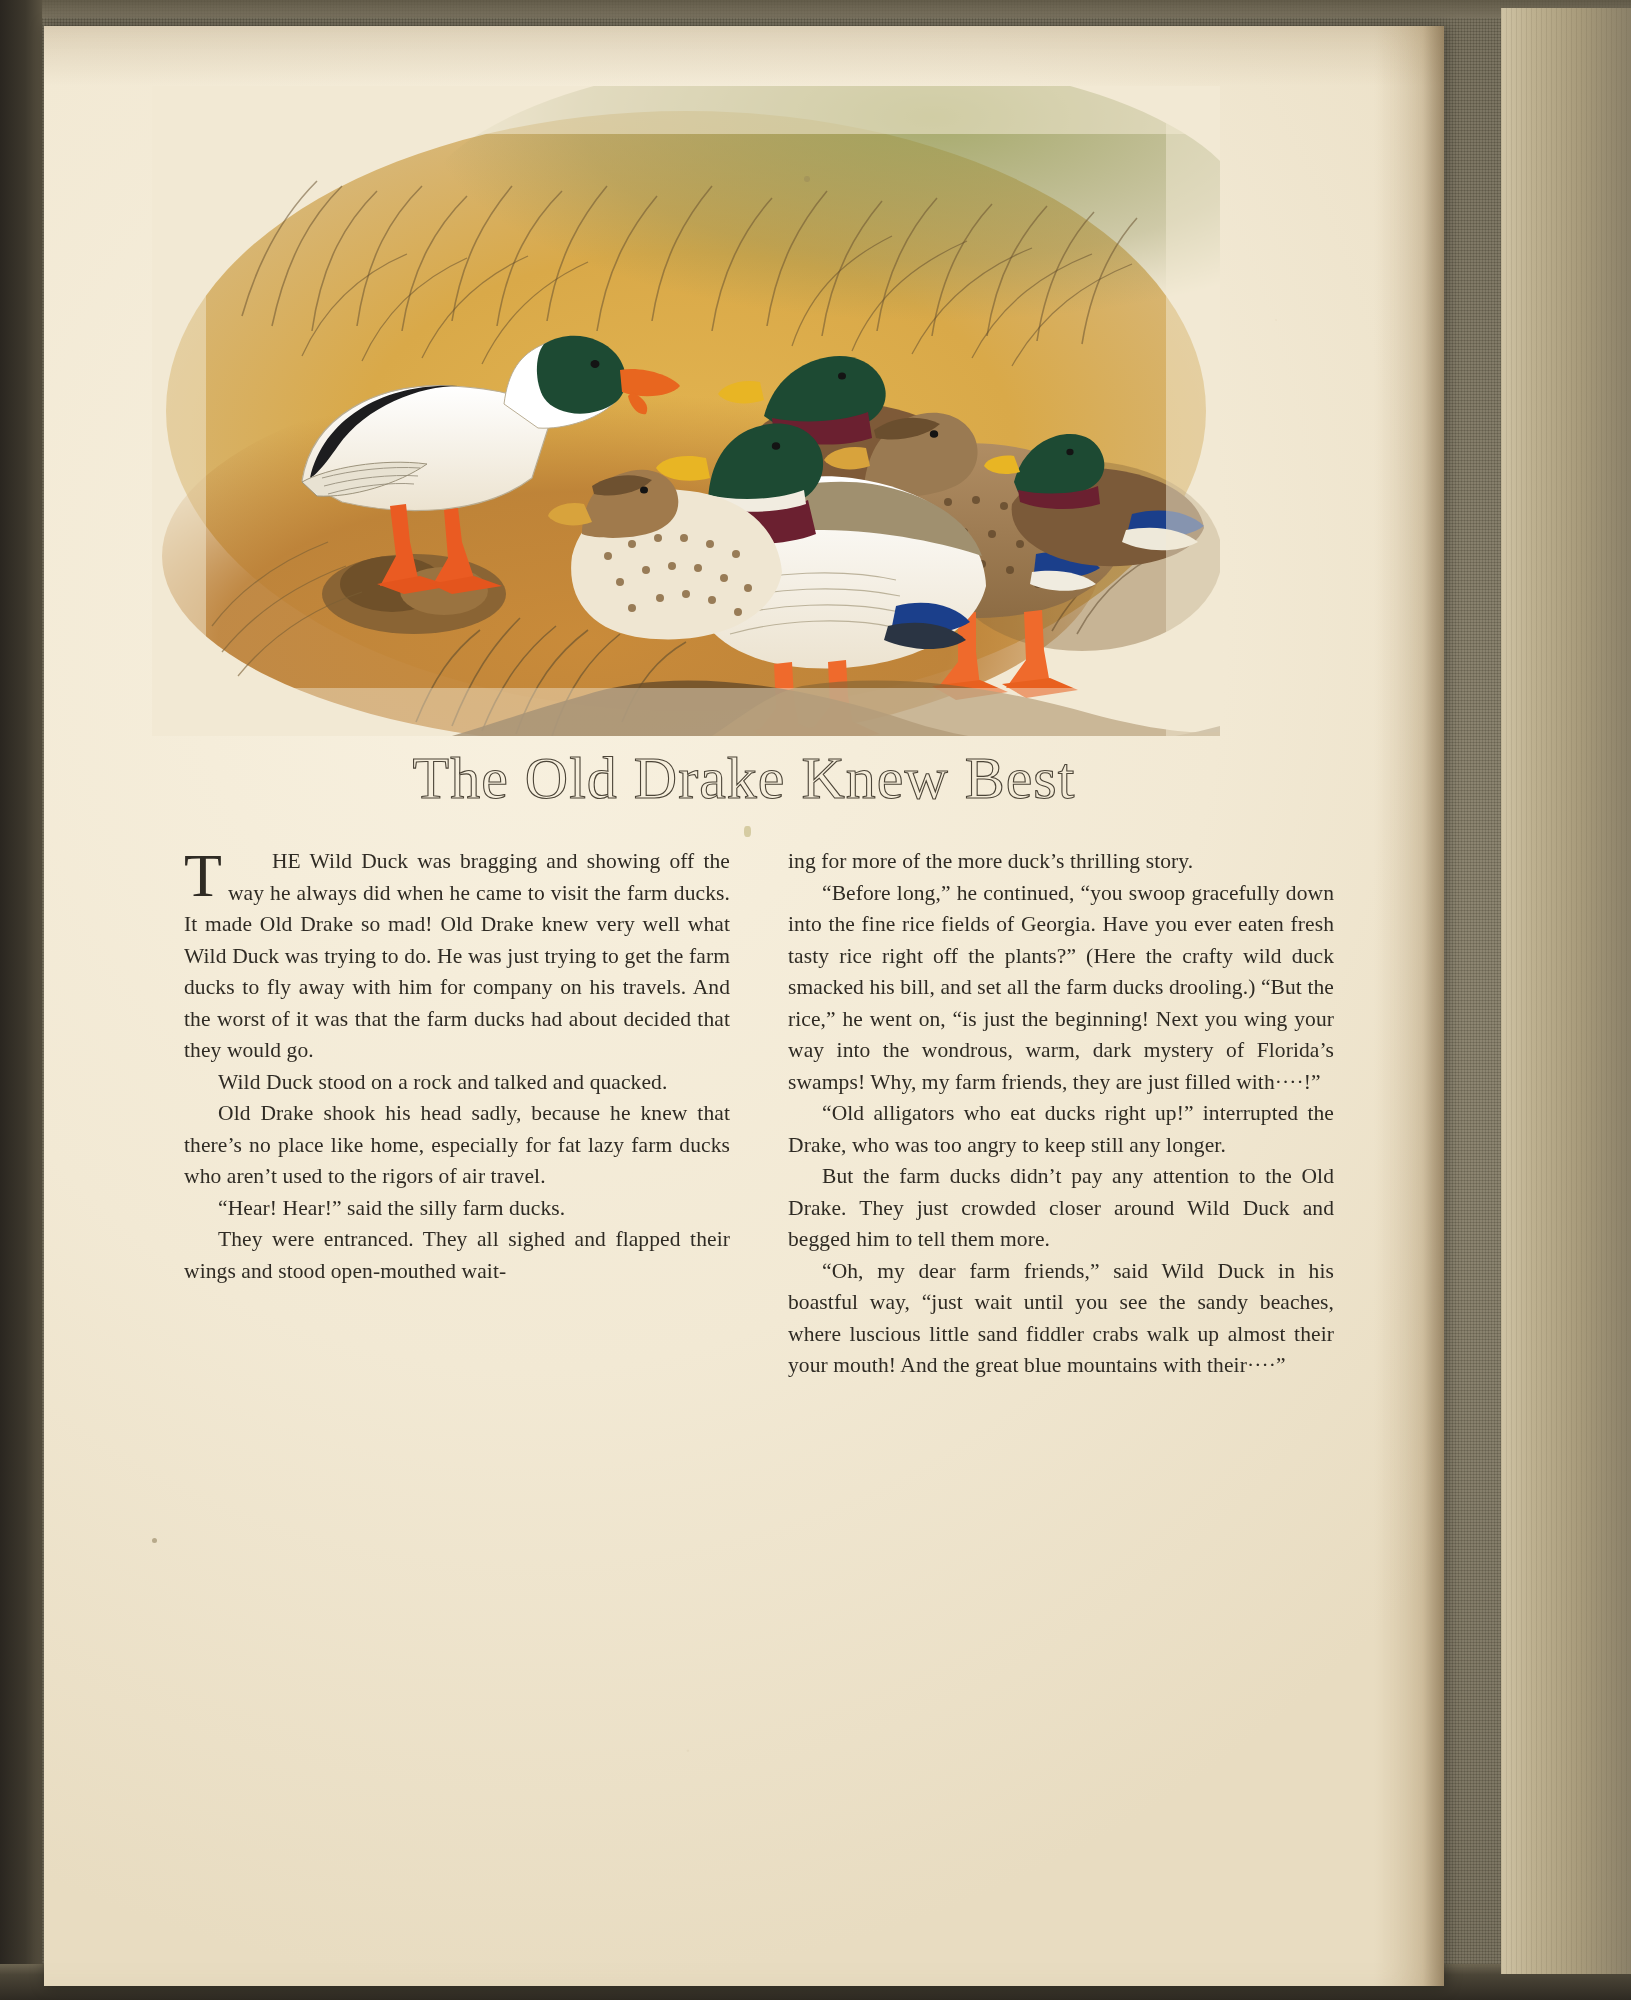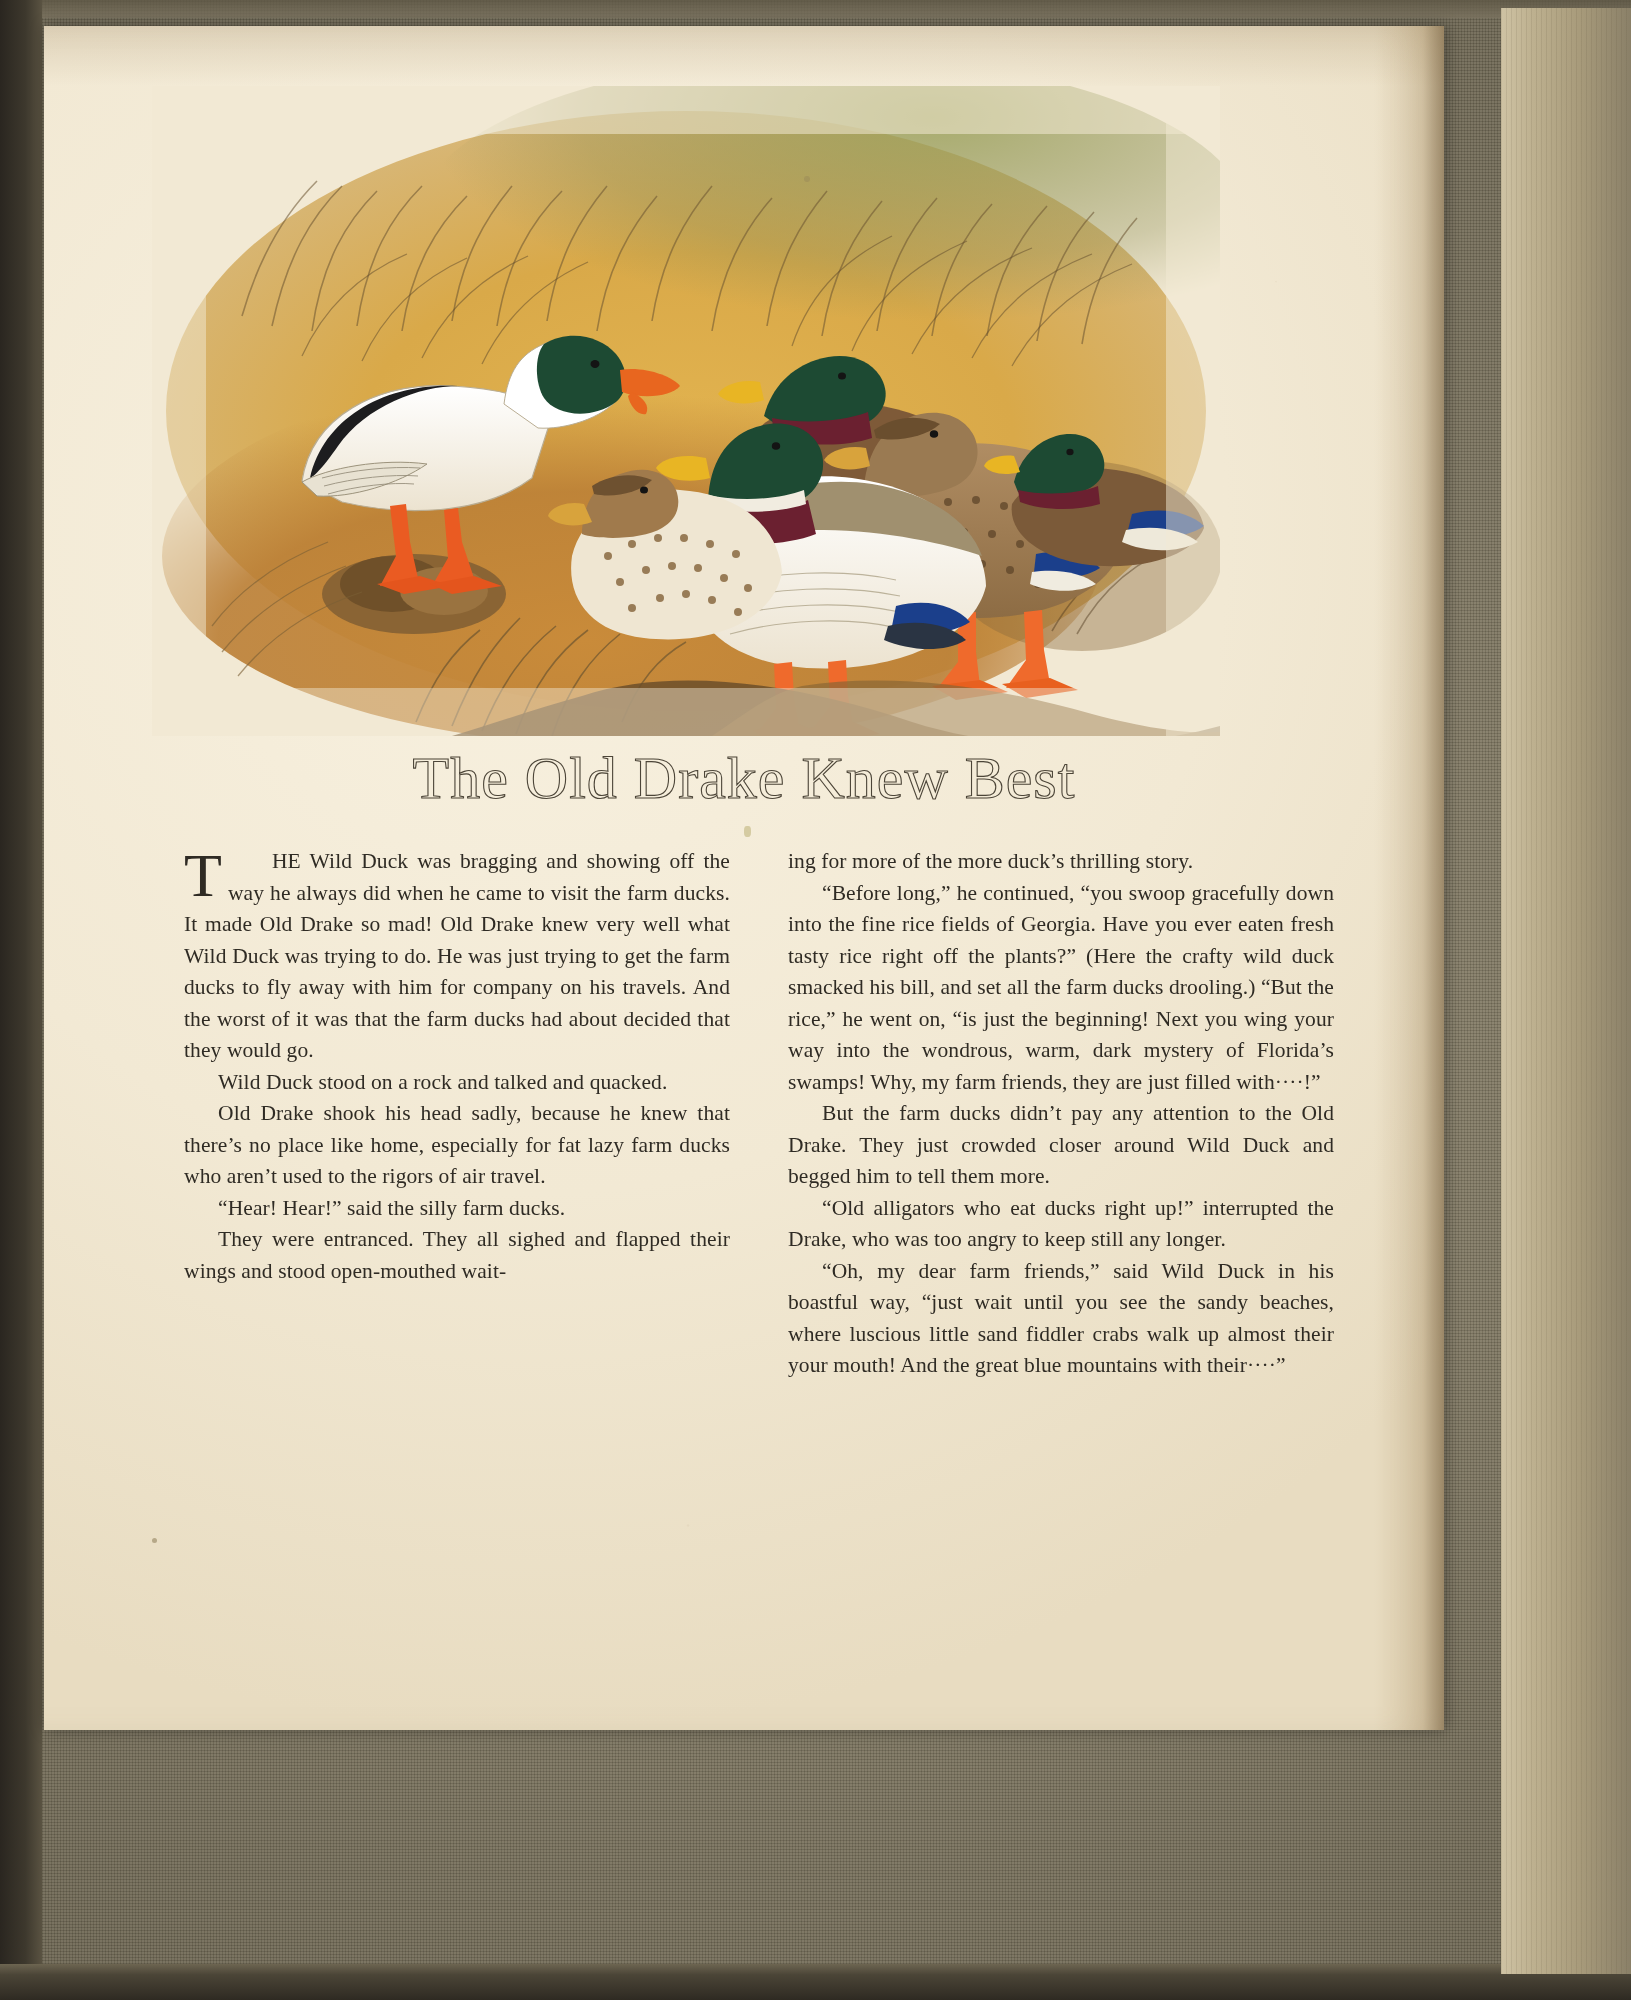--- a/index.html
+++ b/index.html
@@ -67,21 +67,21 @@
     background-image: repeating-linear-gradient(90deg, rgba(90,78,56,0.18) 0px, rgba(90,78,56,0.18) 1px, rgba(255,255,255,0.0) 1px, rgba(255,255,255,0.0) 5px);
     opacity: .7;
   }
 
   
   .leaf {
     position: absolute;
     left: 44px;
     top: 26px;
     width: 1400px;
-    height: 1704px;
+    height: 1960px;
     background: #f4ecd9;
     background-image:
       radial-gradient(90% 70% at 35% 30%, #f8f1e0 0%, #f2e9d4 55%, #e8dcc1 100%);
     box-shadow: 2px 0 14px rgba(0,0,0,0.35), inset -38px 0 48px -34px rgba(120,100,70,0.55);
     overflow: hidden;
   }
   .leaf-grain {
     position: absolute; inset: 0;
     background-image:
       radial-gradient(2px 2px at 12% 22%, rgba(150,120,80,0.12), transparent 60%),
@@ -442,22 +442,22 @@
         <p class="first"><span class="dropcap">T</span><span class="smallcaps">HE</span><span> Wild Duck was bragging and showing off the way he always did when he came to visit the farm ducks. It made Old Drake so mad! Old Drake knew very well what Wild Duck was trying to do.  He was just trying to get the farm ducks to fly away with him for company on his travels.  And the worst of it was that the farm ducks had about decided that they would go.</span></p>
         <p>Wild Duck stood on a rock and talked and quacked.</p>
         <p>Old Drake shook his head sadly, because he knew that there’s no place like home, especially for fat lazy farm ducks who aren’t used to the rigors of air travel.</p>
         <p>“Hear! Hear!” said the silly farm ducks.</p>
         <p>They were entranced.  They all sighed and flapped their wings and stood open-mouthed wait-</p>
       </div>
 
       <div class="col">
         <p class="first">ing for more of the more duck’s thrilling story.</p>
         <p>“Before long,” he continued, “you swoop gracefully down into the fine rice fields of Georgia. Have you ever eaten fresh tasty rice right off the plants?” (Here the crafty wild duck smacked his bill, and set all the farm ducks drooling.) “But the rice,” he went on, “is just the beginning! Next you wing your way into the wondrous, warm, dark mystery of Florida’s swamps! Why, my farm friends, they are just filled with····!”</p>
+        <p>“Old alligators who eat ducks right up!” interrupted the Drake, who was too angry to keep still any longer.</p>
         <p>But the farm ducks didn’t pay any attention to the Old Drake. They just crowded closer around Wild Duck and begged him to tell them more.</p>
-        <p>“Old alligators who eat ducks right up!” interrupted the Drake, who was too angry to keep still any longer.</p>
         <p>“Oh, my dear farm friends,” said Wild Duck in his boastful way, “just wait until you see the sandy beaches, where luscious little sand fiddler crabs walk up almost their your mouth! And the great blue mountains with their····”</p>
       </div>
 
     </div>
 
 
     <div class="speck" style="left:108px; top:1512px; width:5px; height:5px;"></div>
     <div class="speck" style="left:760px; top:150px; width:6px; height:6px; opacity:.3;"></div>
     <div class="speck" style="left:700px; top:800px; width:7px; height:11px; border-radius:40%; background:#b6a96a; opacity:.5;"></div>
 

